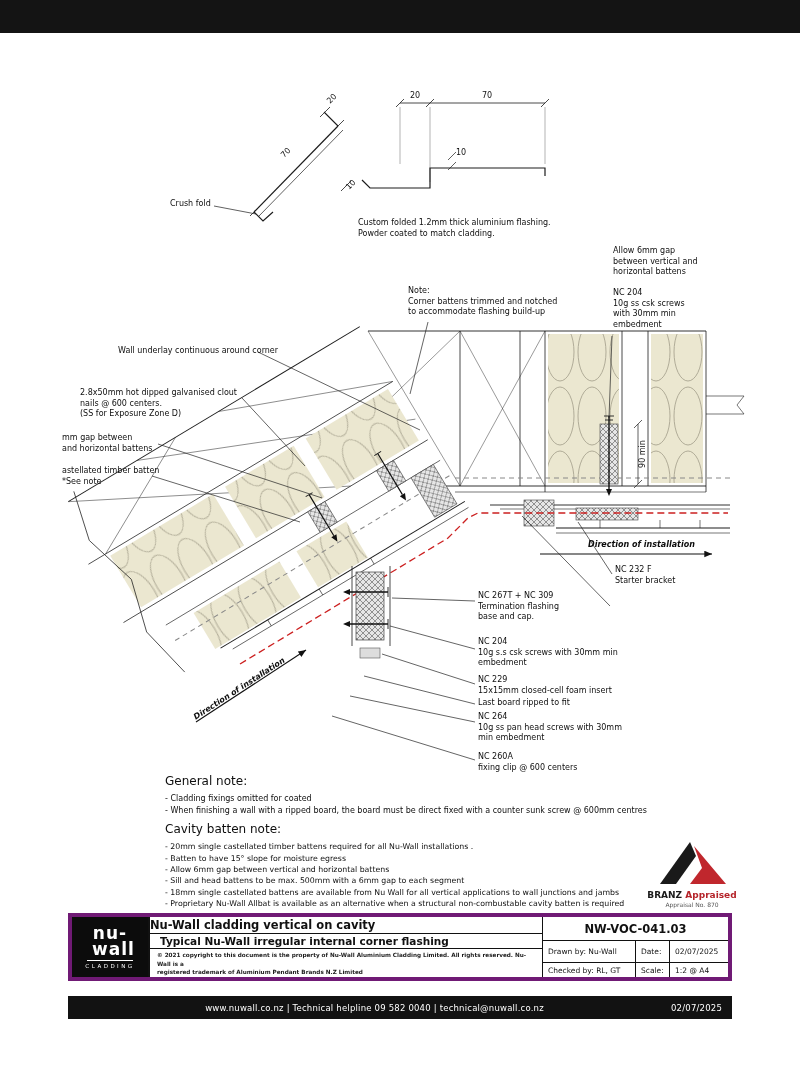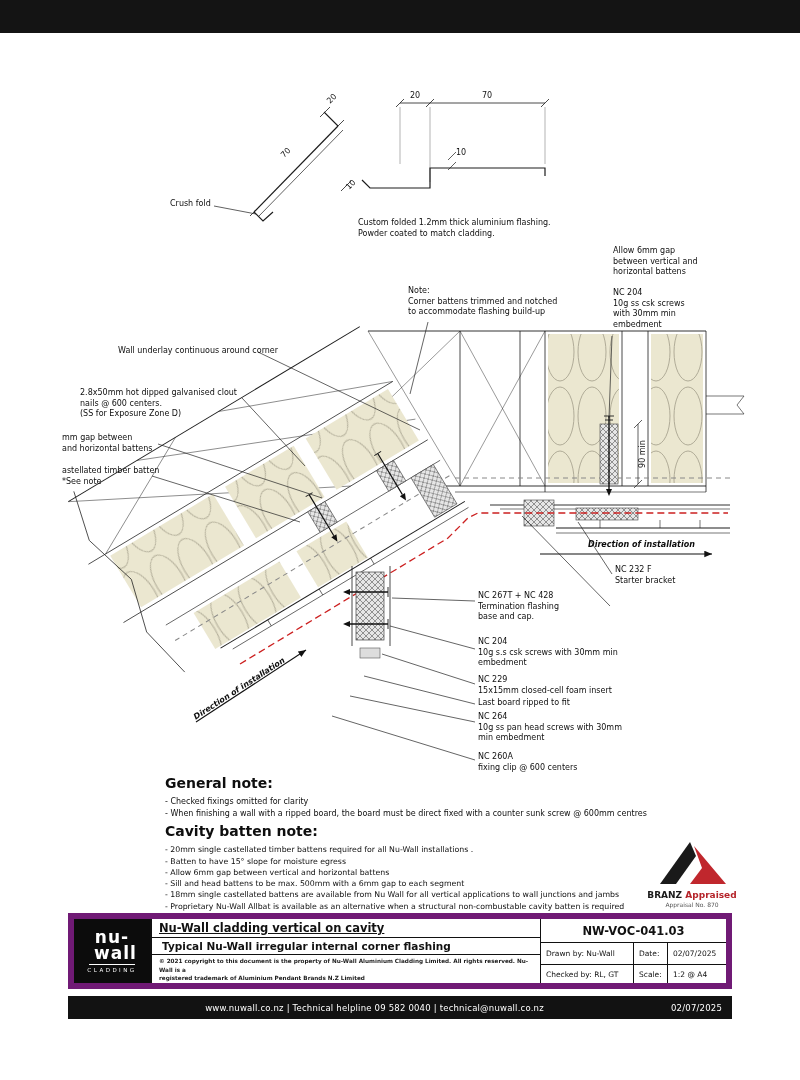--- a/index.html
+++ b/index.html
@@ -5,39 +5,39 @@
   html,body{margin:0;padding:0;background:#fff;}
   .page{position:relative;width:800px;height:1080px;background:#fff;overflow:hidden;
         font-family:"DejaVu Sans",sans-serif;color:#111;}
   .top-bar{position:absolute;left:0;top:0;width:800px;height:33px;background:#141414;}
   svg.draw{position:absolute;left:0;top:0;width:800px;height:1080px;}
   .lbl{position:absolute;font:8px/1.32 "DejaVu Sans",sans-serif;color:#0e0e0e;white-space:nowrap;}
   .lbl .code{font-weight:normal;}
   .lbl.it{font-style:italic;font-weight:bold;}
   .rot-diag{transform:rotate(-33deg);transform-origin:left top;}
   .noteblk{position:absolute;font:8px/1.45 "DejaVu Sans",sans-serif;color:#0e0e0e;}
-  .noteblk .ttl{font-weight:bold;font-size:14px;margin-bottom:3px;}
+  .noteblk .ttl{font-weight:normal;font-size:12px;margin-bottom:3px;}
   .noteblk .item{white-space:nowrap;}
   .cavity .item{font-size:7.8px;}
   .branz{position:absolute;left:646px;top:840px;width:92px;text-align:center;}
   .branz .btxt{font:bold 9px "DejaVu Sans",sans-serif;color:#1a1a1a;}
   .branz .btxt .red{color:#b5242a;}
   .branz .bnum{font:6px "DejaVu Sans",sans-serif;color:#555;margin-top:1px;}
   
-  .tblock{position:absolute;left:68px;top:913px;width:664px;height:76px;border:6px solid #701a75;
+  .tblock{position:absolute;left:68px;top:913px;width:664px;height:68px;border:4px solid #701a75;
           display:flex;box-sizing:border-box;background:#fff;}
   .tb-logo{width:78px;background:#0c0c0c;color:#fff;border-right:2px solid #111;
            display:flex;flex-direction:column;align-items:center;justify-content:center;box-sizing:border-box;}
   .tb-logo .l1{font:bold 17px/0.95 "DejaVu Sans",sans-serif;letter-spacing:1px;}
   .tb-logo .l2{font:bold 17px/0.95 "DejaVu Sans",sans-serif;letter-spacing:1px;margin-left:7px;}
   .tb-logo .rule{width:46px;height:1px;background:#fff;margin:3px 0 2px 0;}
   .tb-logo .l3{font:5.5px "DejaVu Sans",sans-serif;letter-spacing:2.5px;}
   .tb-mid{flex:1;display:flex;flex-direction:column;box-sizing:border-box;}
   .tb-mid .r1{height:24px;border-bottom:1.5px solid #111;display:flex;align-items:center;
-              padding-left:7px;font:bold 11.5px "DejaVu Sans",sans-serif;box-sizing:border-box;text-decoration:underline;}
+              font:bold 11.5px "DejaVu Sans",sans-serif;box-sizing:border-box;}
   .tb-mid .r2{height:22px;border-bottom:1.5px solid #111;display:flex;align-items:center;
               padding-left:10px;font:bold 10.5px "DejaVu Sans",sans-serif;box-sizing:border-box;}
   .tb-mid .r3{flex:1;padding:2px 4px 0 7px;font:bold 5.7px/1.5 "DejaVu Sans",sans-serif;color:#1c1c1c;}
   .tb-right{width:186px;border-left:1.5px solid #111;display:flex;flex-direction:column;box-sizing:border-box;}
   .tb-right .r1{height:24px;border-bottom:1.5px solid #111;display:flex;align-items:center;justify-content:center;
                 font:bold 11.5px "DejaVu Sans",sans-serif;box-sizing:border-box;}
   .tb-right .r2,.tb-right .r3{display:flex;box-sizing:border-box;}
   .tb-right .r2{height:22px;border-bottom:1.5px solid #111;}
   .tb-right .r3{flex:1;}
   .tb-cell{display:flex;align-items:center;padding-left:5px;font:7.5px "DejaVu Sans",sans-serif;box-sizing:border-box;}
@@ -239,21 +239,21 @@
     <div>Direction of installation</div>
   </div>
 
   <div class="lbl" style="left:615px;top:565px">
     <div class="code">NC 232 F</div>
     <div>Starter bracket</div>
   </div>
 
 
   <div class="lbl" style="left:478px;top:591px">
-    <div class="code">NC 267T + NC 428</div>
+    <div class="code">NC 267T + NC 309</div>
     <div>Termination flashing</div>
     <div>base and cap.</div>
   </div>
 
   <div class="lbl" style="left:478px;top:637px">
     <div class="code">NC 204</div>
     <div>10g s.s csk screws with 30mm min</div>
     <div>embedment</div>
   </div>
 
@@ -276,21 +276,21 @@
     <div class="code">NC 260A</div>
     <div>fixing clip @ 600 centers</div>
   </div>
 
   <div class="lbl it rot-diag" style="left:192px;top:714px">
     <div>Direction of installation</div>
   </div>
 
   <div class="noteblk" style="left:165px;top:773px;width:565px">
     <div class="ttl">General note:</div>
-    <div class="item">- Checked fixings omitted for clarity</div>
+    <div class="item">- Cladding fixings omitted for coated</div>
     <div class="item">- When finishing a wall with a ripped board, the board must be direct fixed with a counter sunk screw @ 600mm centres</div>
   </div>
 
   <div class="noteblk cavity" style="left:165px;top:821px;width:565px">
     <div class="ttl">Cavity batten note:</div>
     <div class="item">- 20mm single castellated timber battens required for all Nu-Wall installations .</div>
     <div class="item">- Batten to have 15° slope for moisture egress</div>
     <div class="item">- Allow 6mm gap between vertical and horizontal battens</div>
     <div class="item">- Sill and head battens to be max. 500mm with a 6mm gap to each segment</div>
     <div class="item">- 18mm single castellated battens are available from Nu Wall for all vertical applications to wall junctions and jambs</div>

